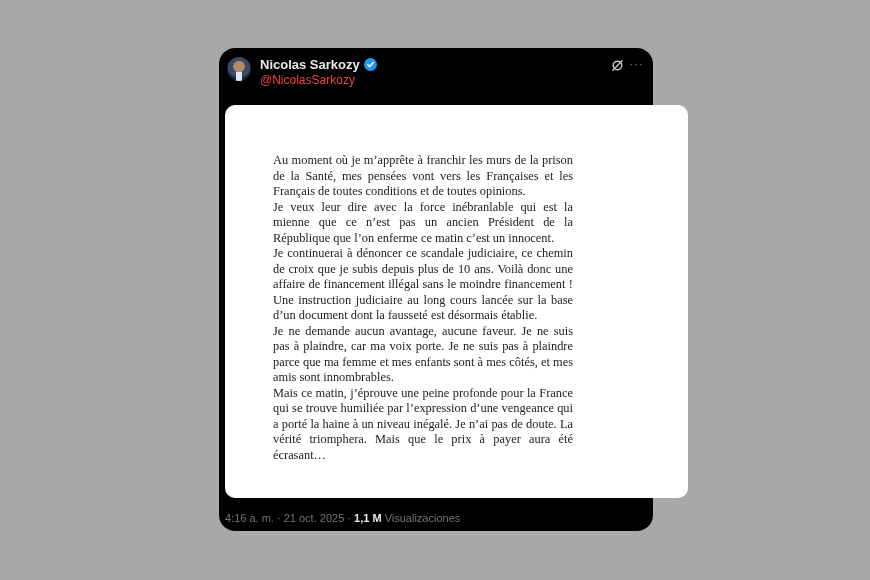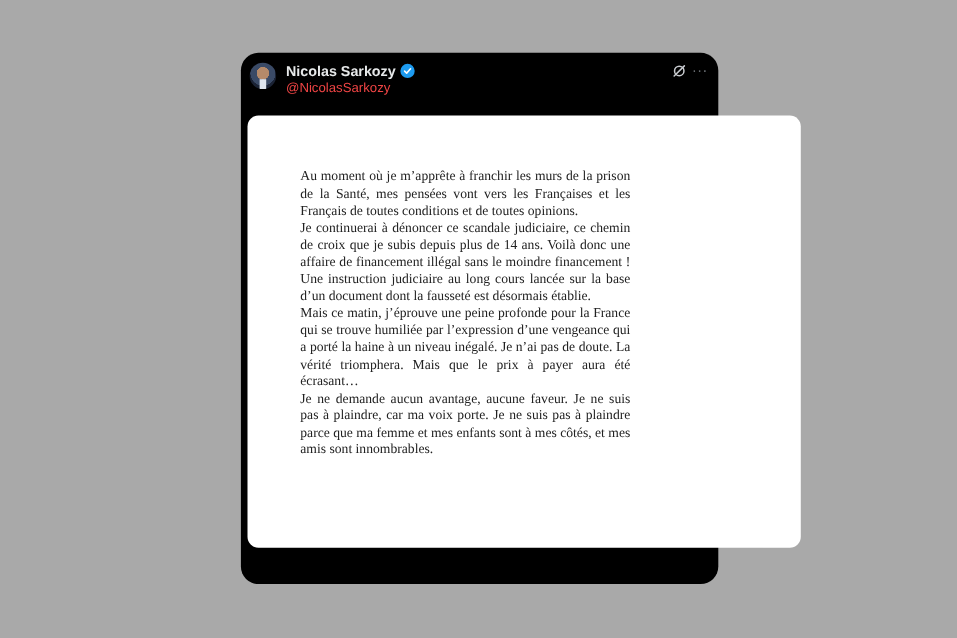--- a/index.html
+++ b/index.html
@@ -42,21 +42,21 @@
     .grok-icon {
       position: absolute; left: 611px; top: 58px;
     }
     .more-icon {
       position: absolute; left: 629px; top: 56px;
       color: #71767b; font-size: 13px; letter-spacing: 0.5px;
     }
     .media {
       position: absolute;
       left: 6px; top: 57px;
-      width: 503px; height: 393px;
+      width: 463px; height: 393px;
       background: #fff;
       border-radius: 10px;
     }
     .letter {
       position: absolute;
       left: 48px; top: 48px;
       width: 300px;
       font-family: "Liberation Serif", serif;
       font-size: 12.4px;
       line-height: 15.5px;
@@ -84,26 +84,30 @@
       <svg width="9" height="9" viewBox="0 0 10 10">
           <path d="M2 5.2 L4.1 7.2 L8 2.8" stroke="#fff" stroke-width="1.6" fill="none" stroke-linecap="round" stroke-linejoin="round"></path>
         </svg>
     </span>
   </div>
   <div class="handle">@NicolasSarkozy</div>
 
   <div class="media">
     <div class="letter">
       <p>Au moment où je m’apprête à franchir les murs de la prison de la Santé, mes pensées vont vers les Françaises et les Français de toutes conditions et de toutes opinions.</p>
-      <p>Je continuerai à dénoncer ce scandale judiciaire, ce chemin de croix que je subis depuis plus de 14 ans. Voilà donc une affaire de financement illégal sans le moindre financement ! Une instruction judiciaire au long cours lancée sur la base d’un document dont la fausseté est désormais établie.</p>
+      <p>Je veux leur dire avec la force inébranlable qui est la mienne que ce n’est pas un ancien Président de la République que l’on enferme ce matin c’est un innocent.</p>
+      <p>Je continuerai à dénoncer ce scandale judiciaire, ce chemin de croix que je subis depuis plus de 10 ans. Voilà donc une affaire de financement illégal sans le moindre financement ! Une instruction judiciaire au long cours lancée sur la base d’un document dont la fausseté est désormais établie.</p>
+      <p>Je ne demande aucun avantage, aucune faveur. Je ne suis pas à plaindre, car ma voix porte. Je ne suis pas à plaindre parce que ma femme et mes enfants sont à mes côtés, et mes amis sont innombrables.</p>
       <p>Mais ce matin, j’éprouve une peine profonde pour la France qui se trouve humiliée par l’expression d’une vengeance qui a porté la haine à un niveau inégalé. Je n’ai pas de doute. La vérité triomphera. Mais que le prix à payer aura été écrasant…</p>
-      <p>Je ne demande aucun avantage, aucune faveur. Je ne suis pas à plaindre, car ma voix porte. Je ne suis pas à plaindre parce que ma femme et mes enfants sont à mes côtés, et mes amis sont innombrables.</p>
     </div>
   </div>
 
+  <div class="meta">
+    <span>4:16 a. m.</span><span> · </span><span>21 oct. 2025</span><span> · </span><span class="views-count">1,1 M</span> <span>Visualizaciones</span>
+  </div>
 </div>
 
 <span class="grok-icon">
   <svg width="13" height="13" viewBox="0 0 14 14">
     <circle cx="7" cy="7" r="4.6" stroke="#c8cbcf" stroke-width="1.5" fill="none"></circle>
     <path d="M2 12 L12 2" stroke="#c8cbcf" stroke-width="1.5" stroke-linecap="round"></path>
   </svg>
 </span>
 <span class="more-icon">···</span>
 

